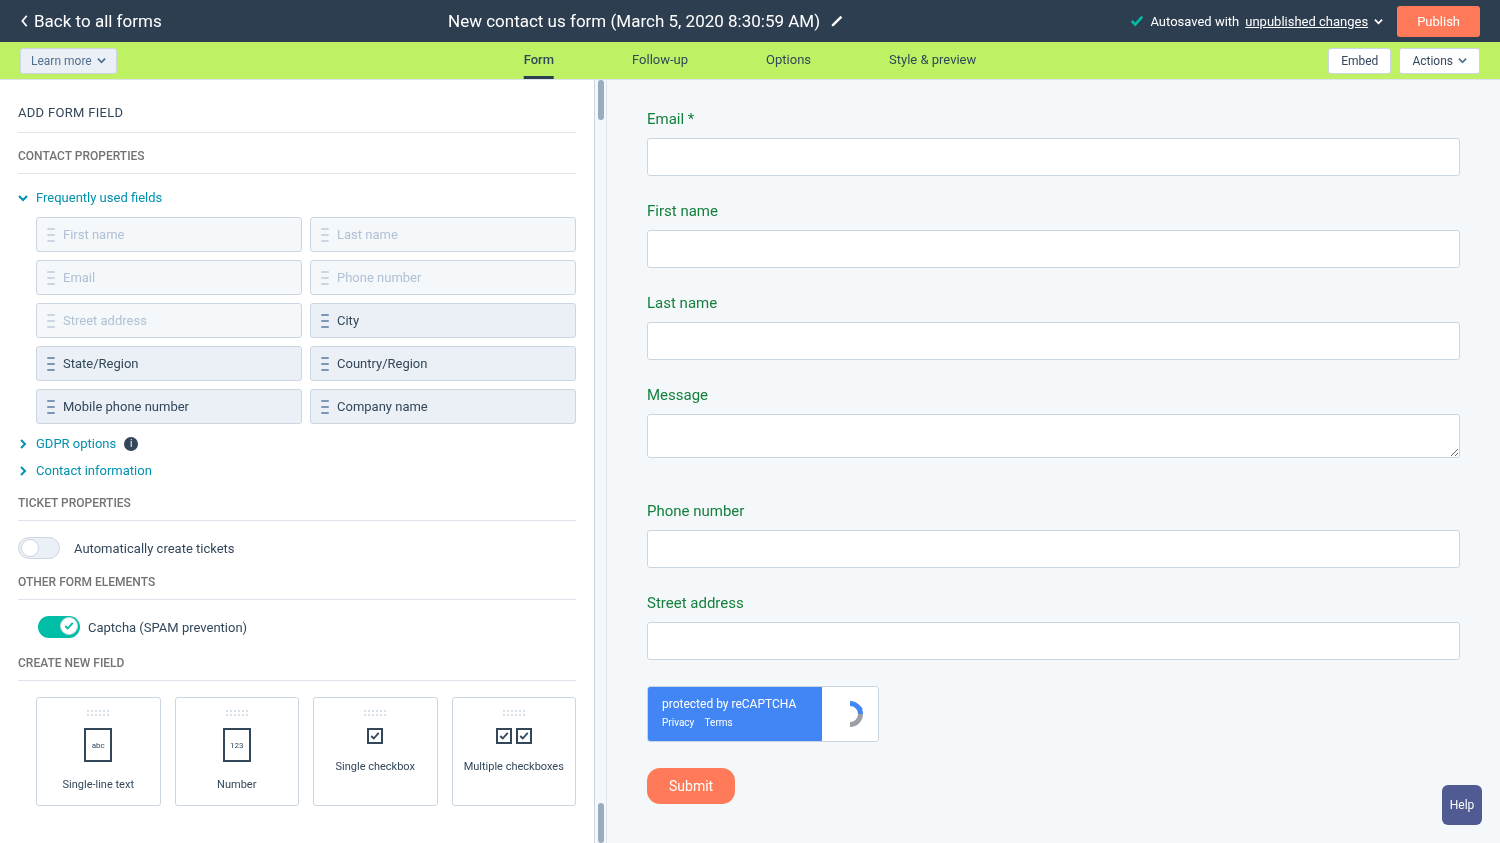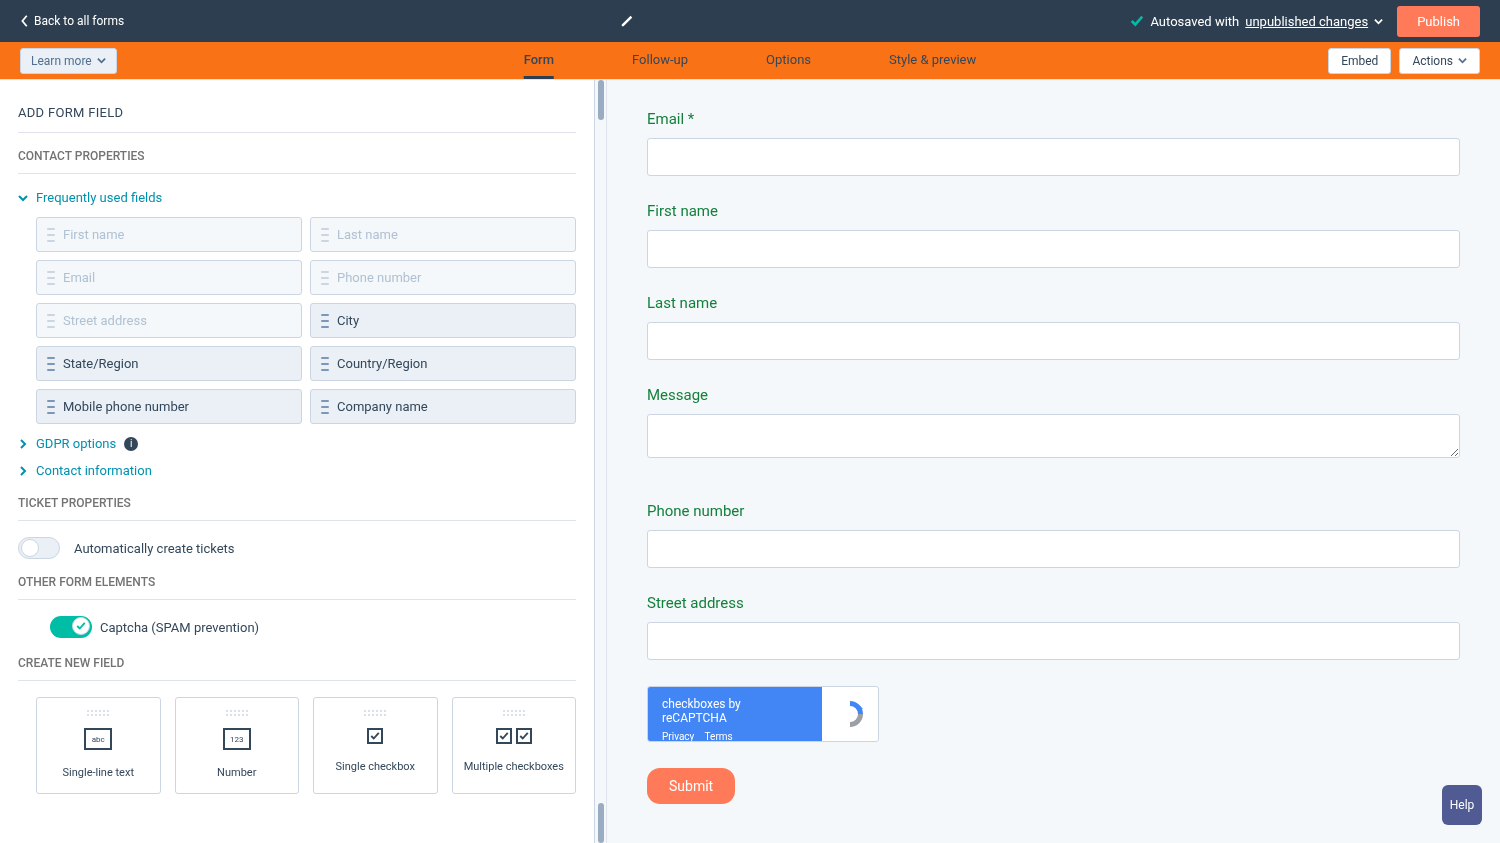--- a/index.html
+++ b/index.html
@@ -1,32 +1,32 @@
 <!DOCTYPE html>
 <html><head>
 <meta charset="utf-8">
 <style>
   * { box-sizing: border-box; margin: 0; padding: 0; font-family: -apple-system, BlinkMacSystemFont, "Segoe UI", Roboto, "Helvetica Neue", Arial, sans-serif; }
   body { width: 1500px; height: 843px; overflow: hidden; background: #fff; }
 
   
   .topbar { height: 42px; background: #2d3e50; display: flex; align-items: center; color: #fff; padding: 0 20px; }
-  .back { display: flex; align-items: center; gap: 4px; font-size: 12px; cursor: pointer; }
+  .back { display: flex; align-items: center; gap: 4px; font-size: 17px; cursor: pointer; }
   .top-center { flex: 1; display: flex; justify-content: center; align-items: center; gap: 10px; }
   .title { font-size: 17px; font-weight: 400; }
   .pencil { width: 14px; height: 14px; fill: #fff; }
   .top-right { display: flex; align-items: center; gap: 14px; font-size: 13px; }
   .autosave { display: flex; align-items: center; gap: 6px; }
   .check { width: 14px; height: 14px; stroke: #00bda5; fill:none; stroke-width:3;}
   .autosave u { text-decoration: underline; }
   .caret-down { width: 9px; height: 9px; fill: none; stroke: #fff; stroke-width: 2; }
   .publish { background: #ff7a59; color: #fff; border: none; padding: 8px 20px; border-radius: 3px; font-size: 13px; cursor: pointer; }
 
   
-  .secondbar { height: 38px; background: #f97316; border-bottom: 1px solid #dfe3eb; display: flex; align-items: center; padding: 0 20px; position: relative; }
+  .secondbar { height: 38px; background: #bef264; border-bottom: 1px solid #dfe3eb; display: flex; align-items: center; padding: 0 20px; position: relative; }
   .learnmore { border: 1px solid #cbd6e2; background: #eaf0f6; color: #516f90; font-size: 12px; padding: 5px 10px; border-radius: 3px; cursor: pointer; display:flex; align-items:center; gap:5px;}
   .tabs { position: absolute; left: 50%; transform: translateX(-50%); display: flex; gap: 78px; height: 100%; align-items: center; }
   .tab { font-size: 13px; color: #33475b; height: 100%; display: flex; align-items: center; border-bottom: 3px solid transparent; cursor: pointer; }
   .tab.active { color: #33475b; border-bottom: 3px solid #2d3e50; font-weight: 500; }
   .right-actions { margin-left: auto; display: flex; gap: 8px; }
   .btn-outline { border: 1px solid #cbd6e2; background: #fff; color: #33475b; font-size: 12px; padding: 5px 12px; border-radius: 3px; cursor: pointer; display:flex; align-items:center; gap:5px;}
 
   
   .main { display: flex; height: calc(843px - 42px - 38px); }
   .left { width: 595px; overflow-y: auto; padding: 20px 18px 20px 18px; border-right: 1px solid #cbd6e2; }
@@ -64,21 +64,21 @@
   .toggle.on .knob { right: 2px; }
   .knob svg{width:10px;height:10px;stroke:#00bda5;fill:none;stroke-width:3;}
 
   .newfield-grid { display: grid; grid-template-columns: repeat(4, 1fr); gap: 14px; margin: 0 0 0 18px; }
   .newfield { border: 1px solid #cbd6e2; border-radius: 3px; padding: 12px 8px 14px 8px; text-align: center; cursor: pointer;}
   .nf-top { display: flex; justify-content: center; margin-bottom: 12px; }
   .nf-dots { display: grid; grid-template-columns: repeat(6, 2px); gap: 2px; }
   .nf-dots i { width: 2px; height: 2px; background: #cbd6e2; border-radius: 50%; }
   .nf-icon { margin-bottom: 16px; display:flex; justify-content:center; }
   .nf-label { font-size: 11px; color: #33475b; }
-  .icon-box{border:2px solid #33475b; width:28px; height:22px; display:flex; align-items:center; justify-content:center; font-size:8px; color:#33475b;}
+  .icon-box{border:2px solid #33475b; width:28px; height:34px; display:flex; align-items:center; justify-content:center; font-size:8px; color:#33475b;}
   .icon-check-in{width:16px;height:16px;border:2px solid #33475b; display:flex;align-items:center;justify-content:center;}
   .icon-check-in svg{width:10px;height:10px;stroke:#33475b;fill:none;stroke-width:3;}
   .double-check{display:flex;gap:4px;}
 
   
   .form-field { margin-bottom: 26px; }
   .fld-label { font-size: 15px; color: #15803d; margin-bottom: 10px; display: block; }
   .fld-input { width: 100%; border: 1px solid #cbd6e2; border-radius: 3px; padding: 10px 12px; font-size: 14px; background:#fff;}
   .fld-textarea { width: 100%; border: 1px solid #cbd6e2; border-radius: 3px; padding: 10px 12px; font-size: 14px; height: 44px; background:#fff;}
   .recaptcha { display: flex; align-items: stretch; width: 232px; height: 56px; border:1px solid #cbd6e2; border-radius:3px; overflow:hidden; margin-bottom:26px; background:#fff;}
@@ -97,20 +97,21 @@
 <body>
 
 <div class="topbar">
   <div class="back">
     <svg viewBox="0 0 10 16" width="10" height="14">
         <path d="M7 2 L2 8 L7 14" fill="none" stroke="#fff" stroke-width="2"></path>
       </svg>
     <span>Back to all forms</span>
   </div>
   <div class="top-center">
+    <span class="title">New contact us form (March 5, 2020 8:30:59 AM)</span>
     <svg class="pencil" viewBox="0 0 16 16">
         <path d="M2 14 L4 14 L13 5 L11 3 L2 12 Z M12 2 L14 4 L13 5 L11 3 Z"></path>
       </svg>
   </div>
   <div class="top-right">
     <div class="autosave">
       <svg class="check" viewBox="0 0 16 16">
           <path d="M2 8 L6 12 L14 3"></path>
         </svg>
       <span>Autosaved with </span>
@@ -262,21 +263,21 @@
     <hr class="hr">
     <div class="toggle-row">
       <div class="toggle off">
           <div class="knob"></div>
         </div>
       <span>Automatically create tickets</span>
     </div>
 
     <div class="subhead">OTHER FORM ELEMENTS</div>
     <hr class="hr">
-    <div class="toggle-row" style="margin-left:32px;gap:8px;">
+    <div class="toggle-row" style="margin-left:20px;gap:8px;">
       <div class="toggle on">
           <div class="knob">
             <svg viewBox="0 0 16 16">
               <path d="M2 8 L6 12 L14 3"></path>
             </svg>
           </div>
         </div>
       <span>Captcha (SPAM prevention)</span>
     </div>
 
@@ -398,21 +399,21 @@
     <div id="preview-fields">
         <div class="form-field"><label class="fld-label">Email *</label><input class="fld-input" style=""></div>
         <div class="form-field"><label class="fld-label">First name</label><input class="fld-input" style=""></div>
         <div class="form-field"><label class="fld-label">Last name</label><input class="fld-input" style=""></div>
         <div class="form-field"><label class="fld-label">Message</label><textarea class="fld-textarea" style=""></textarea></div>
         <div class="form-field" style="margin-top: 40px;"><label class="fld-label">Phone number</label><input class="fld-input" style=""></div>
         <div class="form-field"><label class="fld-label">Street address</label><input class="fld-input" style=""></div>
       </div>
     <div class="recaptcha">
       <div class="re-left">
-        <div class="t1">checkboxes by reCAPTCHA</div>
+        <div class="t1">protected by reCAPTCHA</div>
         <div class="t2">
           <span>Privacy</span>
           <span>Terms</span>
         </div>
       </div>
       <div class="re-right">
         <svg viewBox="0 0 32 32">
             <path d="M16 3 A13 13 0 0 1 29 16 L24 16 A8 8 0 0 0 16 8 Z" fill="#4285f4"></path>
             <path d="M29 16 A13 13 0 0 1 16 29 L16 24 A8 8 0 0 0 24 16 Z" fill="#9aa0a6"></path>
             <path d="M26 8 L29 11 L23 11 Z" fill="#4285f4"></path>

